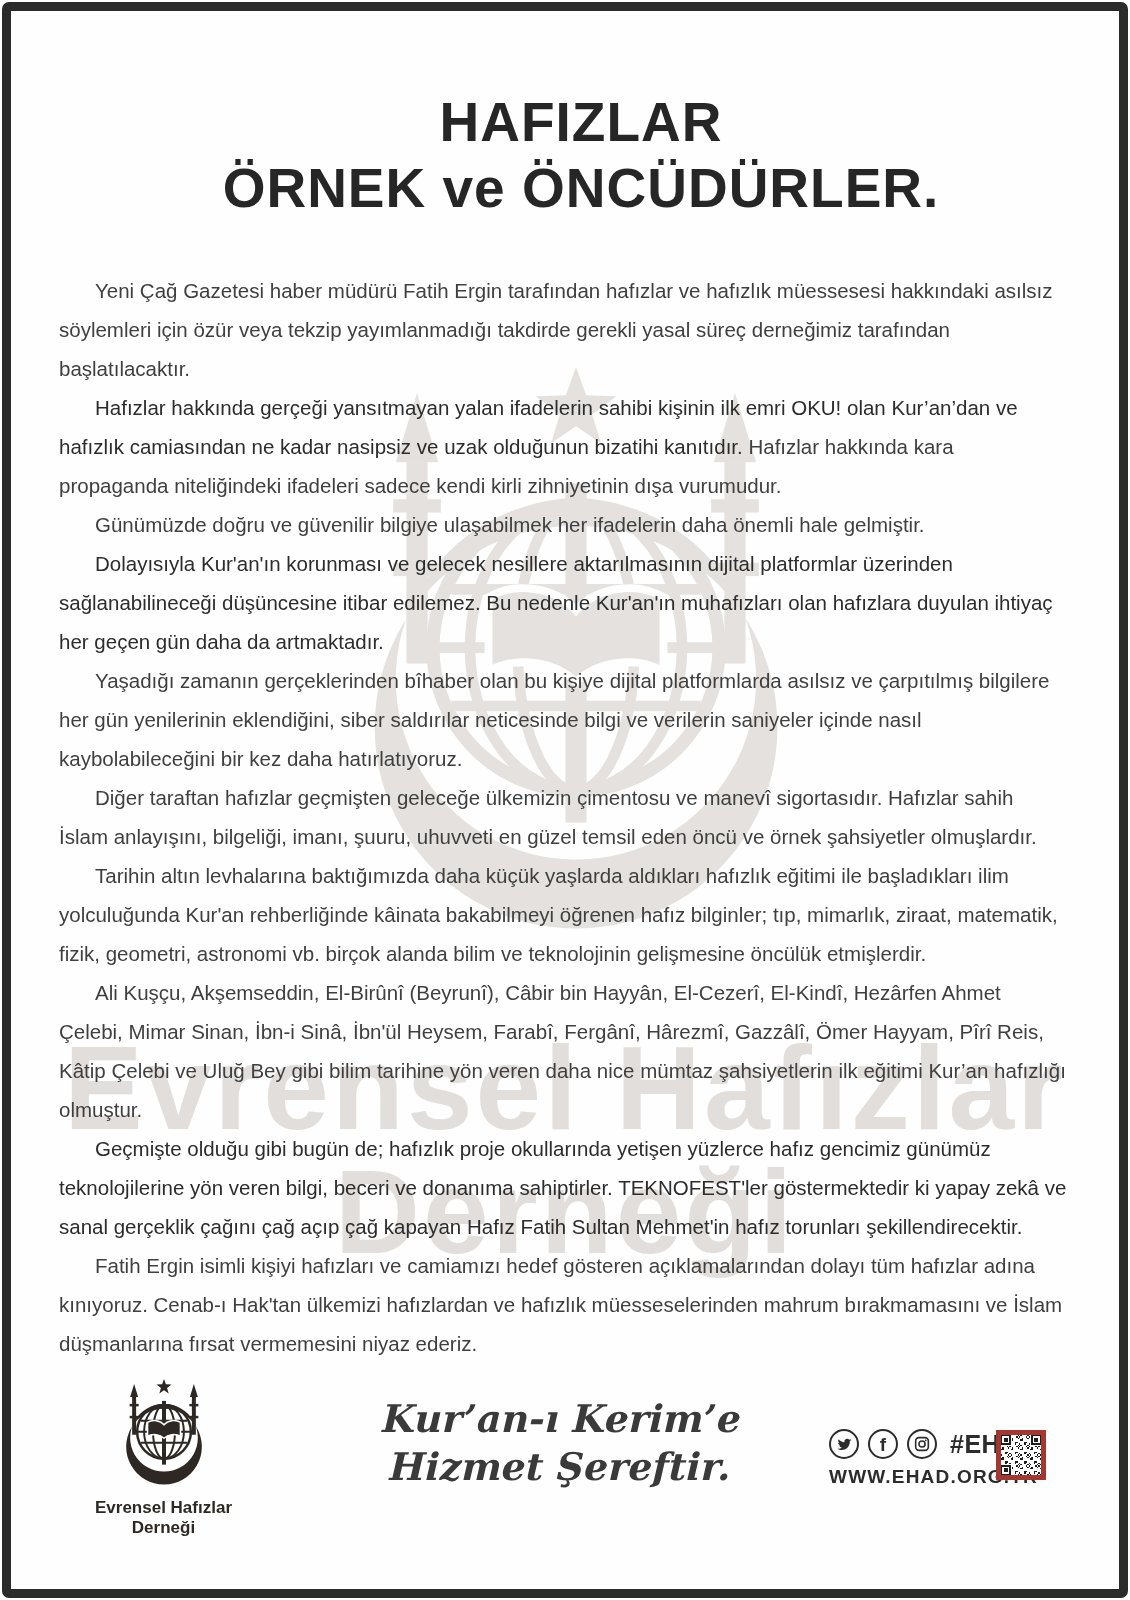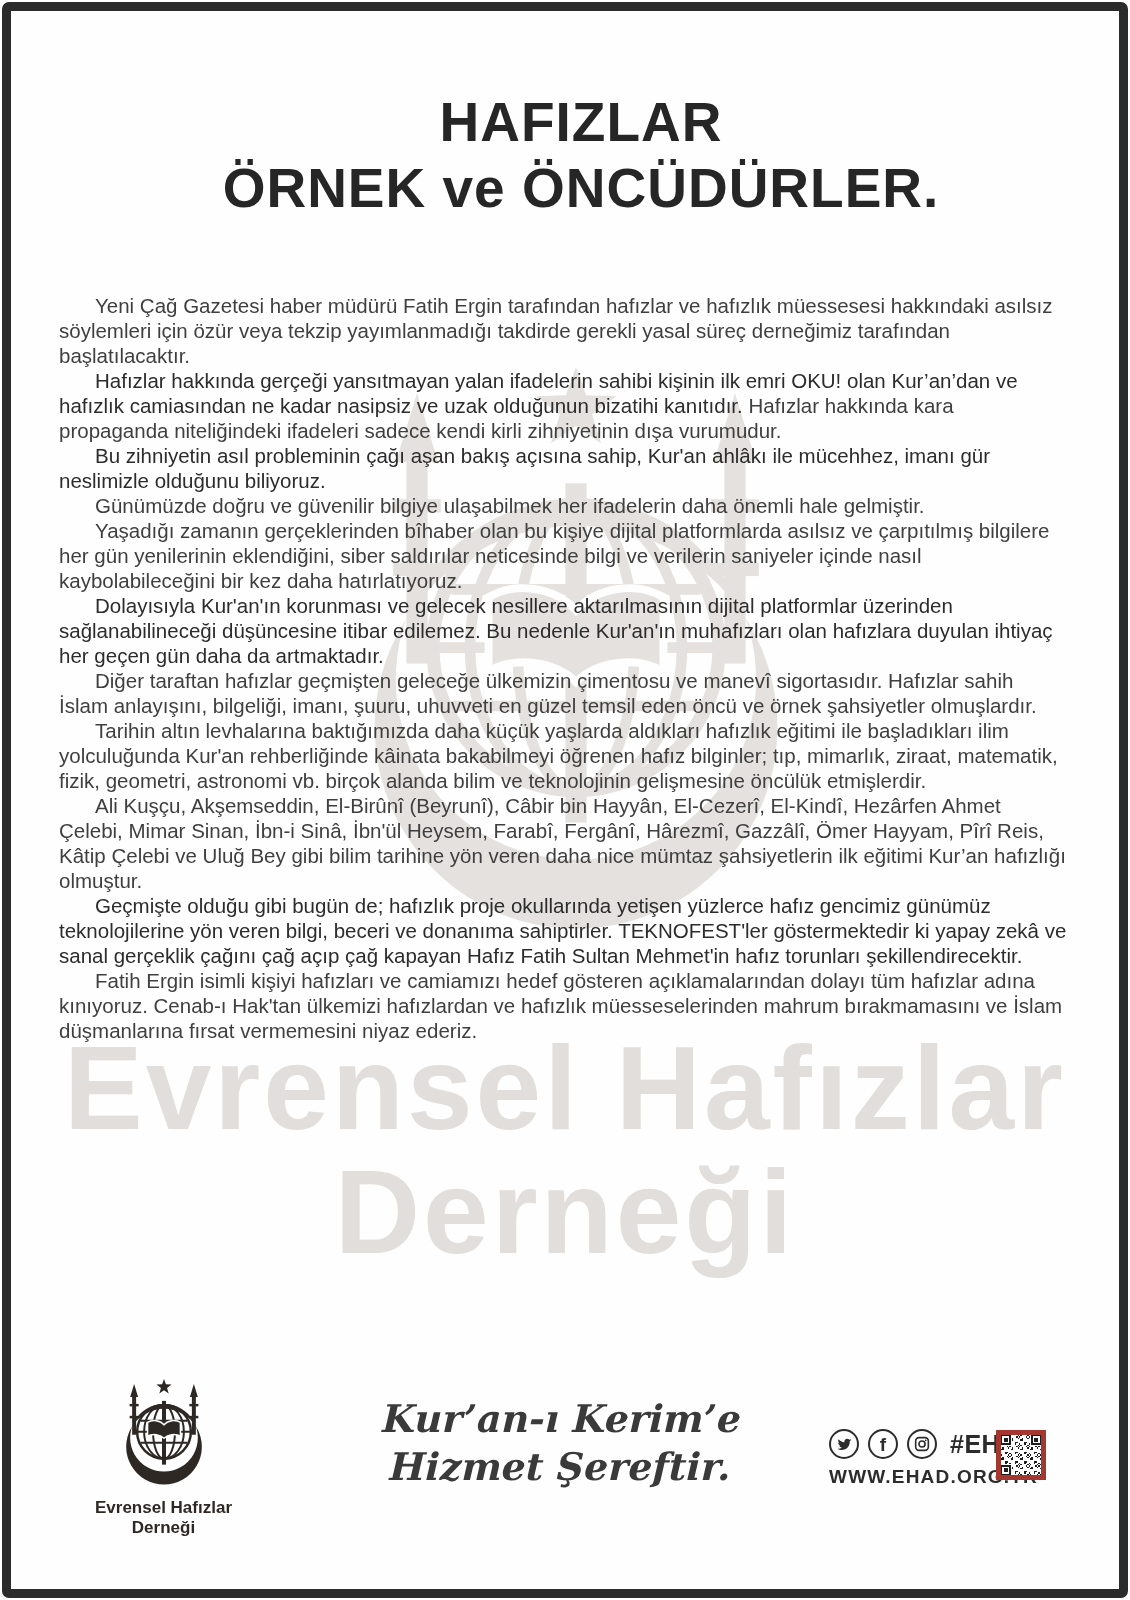--- a/index.html
+++ b/index.html
@@ -9,21 +9,21 @@
   
   .wm-emblem{position:absolute;left:300px;top:345px;width:530px;height:623px;color:#e4e1de;z-index:0;}
   .wm-text{position:absolute;left:0;width:100%;text-align:center;font-weight:700;color:#e2dedb;letter-spacing:3px;z-index:0;line-height:1;}
   .wm-text.l1{top:1018px;font-size:118px;}
   .wm-text.l2{top:1142px;font-size:118px;}
 
   
   .title{position:absolute;left:16px;top:78px;width:100%;text-align:center;z-index:2;color:#262626;font-weight:700;line-height:66px;font-size:55px;letter-spacing:1px;}
 
   
-  .body-text{position:absolute;left:48px;top:282px;width:1008px;z-index:2;color:#3f3f3f;font-size:20.5px;line-height:25px;}
+  .body-text{position:absolute;left:48px;top:260px;width:1008px;z-index:2;color:#3f3f3f;font-size:20.5px;line-height:39px;}
   .para{margin:0;text-indent:36px;}
   .seg{color:#3f3f3f;font-weight:400;}
   .seg.bold{color:#2c2c2c;font-weight:400;}
 
   
   .logo-block{position:absolute;left:70px;top:1366px;width:165px;text-align:center;z-index:2;color:#2d2823;}
   .logo-block svg{display:block;margin:0 auto;}
   .logo-caption{font-size:17px;font-weight:700;line-height:20px;margin-top:4px;}
 
   .slogan{position:absolute;left:330px;top:1384px;width:440px;text-align:center;z-index:2;color:#3a3a3a;
@@ -84,24 +84,23 @@
   <div class="wm-text l2">Derneği</div>
 
   <div class="title">
     <div>HAFIZLAR</div>
     <div>ÖRNEK ve ÖNCÜDÜRLER.</div>
   </div>
 
   <div class="body-text">
       <p class="para"><span class="seg">Yeni Çağ Gazetesi haber müdürü Fatih Ergin tarafından hafızlar ve hafızlık müessesesi hakkındaki asılsız söylemleri için özür veya tekzip yayımlanmadığı takdirde gerekli yasal süreç derneğimiz tarafından başlatılacaktır.</span></p>
       <p class="para"><span class="seg bold">Hafızlar hakkında gerçeği yansıtmayan yalan ifadelerin sahibi kişinin ilk emri OKU! olan Kur’an’dan ve hafızlık camiasından ne kadar nasipsiz ve uzak olduğunun bizatihi kanıtıdır.</span><span class="seg">  Hafızlar hakkında kara propaganda niteliğindeki ifadeleri sadece kendi kirli zihniyetinin dışa vurumudur.</span></p>
-      <p class="para"><span class="seg bold">Bu zihniyetin asıl probleminin çağı aşan bakış açısına sahip, Kur'an ahlâkı ile mücehhez, imanı gür neslimizle olduğunu biliyoruz.</span></p>
       <p class="para"><span class="seg">Günümüzde doğru ve güvenilir bilgiye ulaşabilmek her ifadelerin daha önemli hale gelmiştir.</span></p>
+      <p class="para"><span class="seg bold">Dolayısıyla Kur'an'ın korunması ve gelecek nesillere aktarılmasının dijital platformlar üzerinden sağlanabilineceği düşüncesine itibar edilemez. Bu nedenle Kur'an'ın muhafızları olan hafızlara duyulan ihtiyaç her geçen gün daha da artmaktadır.</span></p>
       <p class="para"><span class="seg">Yaşadığı zamanın gerçeklerinden bîhaber olan bu kişiye dijital platformlarda asılsız ve çarpıtılmış bilgilere her gün yenilerinin eklendiğini, siber saldırılar neticesinde bilgi ve verilerin saniyeler içinde nasıl kaybolabileceğini bir kez daha hatırlatıyoruz.</span></p>
-      <p class="para"><span class="seg bold">Dolayısıyla Kur'an'ın korunması ve gelecek nesillere aktarılmasının dijital platformlar üzerinden sağlanabilineceği düşüncesine itibar edilemez. Bu nedenle Kur'an'ın muhafızları olan hafızlara duyulan ihtiyaç her geçen gün daha da artmaktadır.</span></p>
       <p class="para"><span class="seg">Diğer taraftan hafızlar geçmişten geleceğe ülkemizin çimentosu ve manevî sigortasıdır. Hafızlar sahih İslam anlayışını, bilgeliği, imanı, şuuru, uhuvveti en güzel temsil eden öncü ve örnek şahsiyetler olmuşlardır.</span></p>
       <p class="para"><span class="seg">Tarihin altın levhalarına baktığımızda daha küçük yaşlarda aldıkları hafızlık eğitimi ile başladıkları ilim yolculuğunda Kur'an rehberliğinde kâinata bakabilmeyi öğrenen hafız bilginler; tıp, mimarlık, ziraat, matematik, fizik, geometri, astronomi vb. birçok alanda bilim ve teknolojinin gelişmesine öncülük etmişlerdir.</span></p>
       <p class="para"><span class="seg">Ali Kuşçu, Akşemseddin, El-Birûnî (Beyrunî), Câbir bin Hayyân, El-Cezerî, El-Kindî, Hezârfen Ahmet Çelebi, Mimar Sinan, İbn-i Sinâ, İbn'ül Heysem, Farabî, Fergânî, Hârezmî, Gazzâlî, Ömer Hayyam, Pîrî Reis, Kâtip Çelebi ve Uluğ Bey gibi bilim tarihine yön veren daha nice mümtaz şahsiyetlerin ilk eğitimi Kur’an hafızlığı olmuştur.</span></p>
       <p class="para"><span class="seg bold">Geçmişte olduğu gibi bugün de; hafızlık proje okullarında yetişen yüzlerce hafız gencimiz günümüz teknolojilerine yön veren bilgi, beceri ve donanıma sahiptirler. TEKNOFEST'ler göstermektedir ki yapay zekâ ve sanal gerçeklik çağını çağ açıp çağ kapayan Hafız Fatih Sultan Mehmet'in hafız torunları şekillendirecektir.</span></p>
       <p class="para"><span class="seg">Fatih Ergin isimli kişiyi hafızları ve camiamızı hedef gösteren açıklamalarından dolayı tüm hafızlar adına kınıyoruz. Cenab-ı Hak'tan ülkemizi hafızlardan ve hafızlık müesseselerinden mahrum bırakmamasını ve İslam düşmanlarına fırsat vermemesini niyaz ederiz.</span></p>
     </div>
 
   <div class="logo-block">
     <svg width="100" height="117">
         <use href="#emblem"></use>

